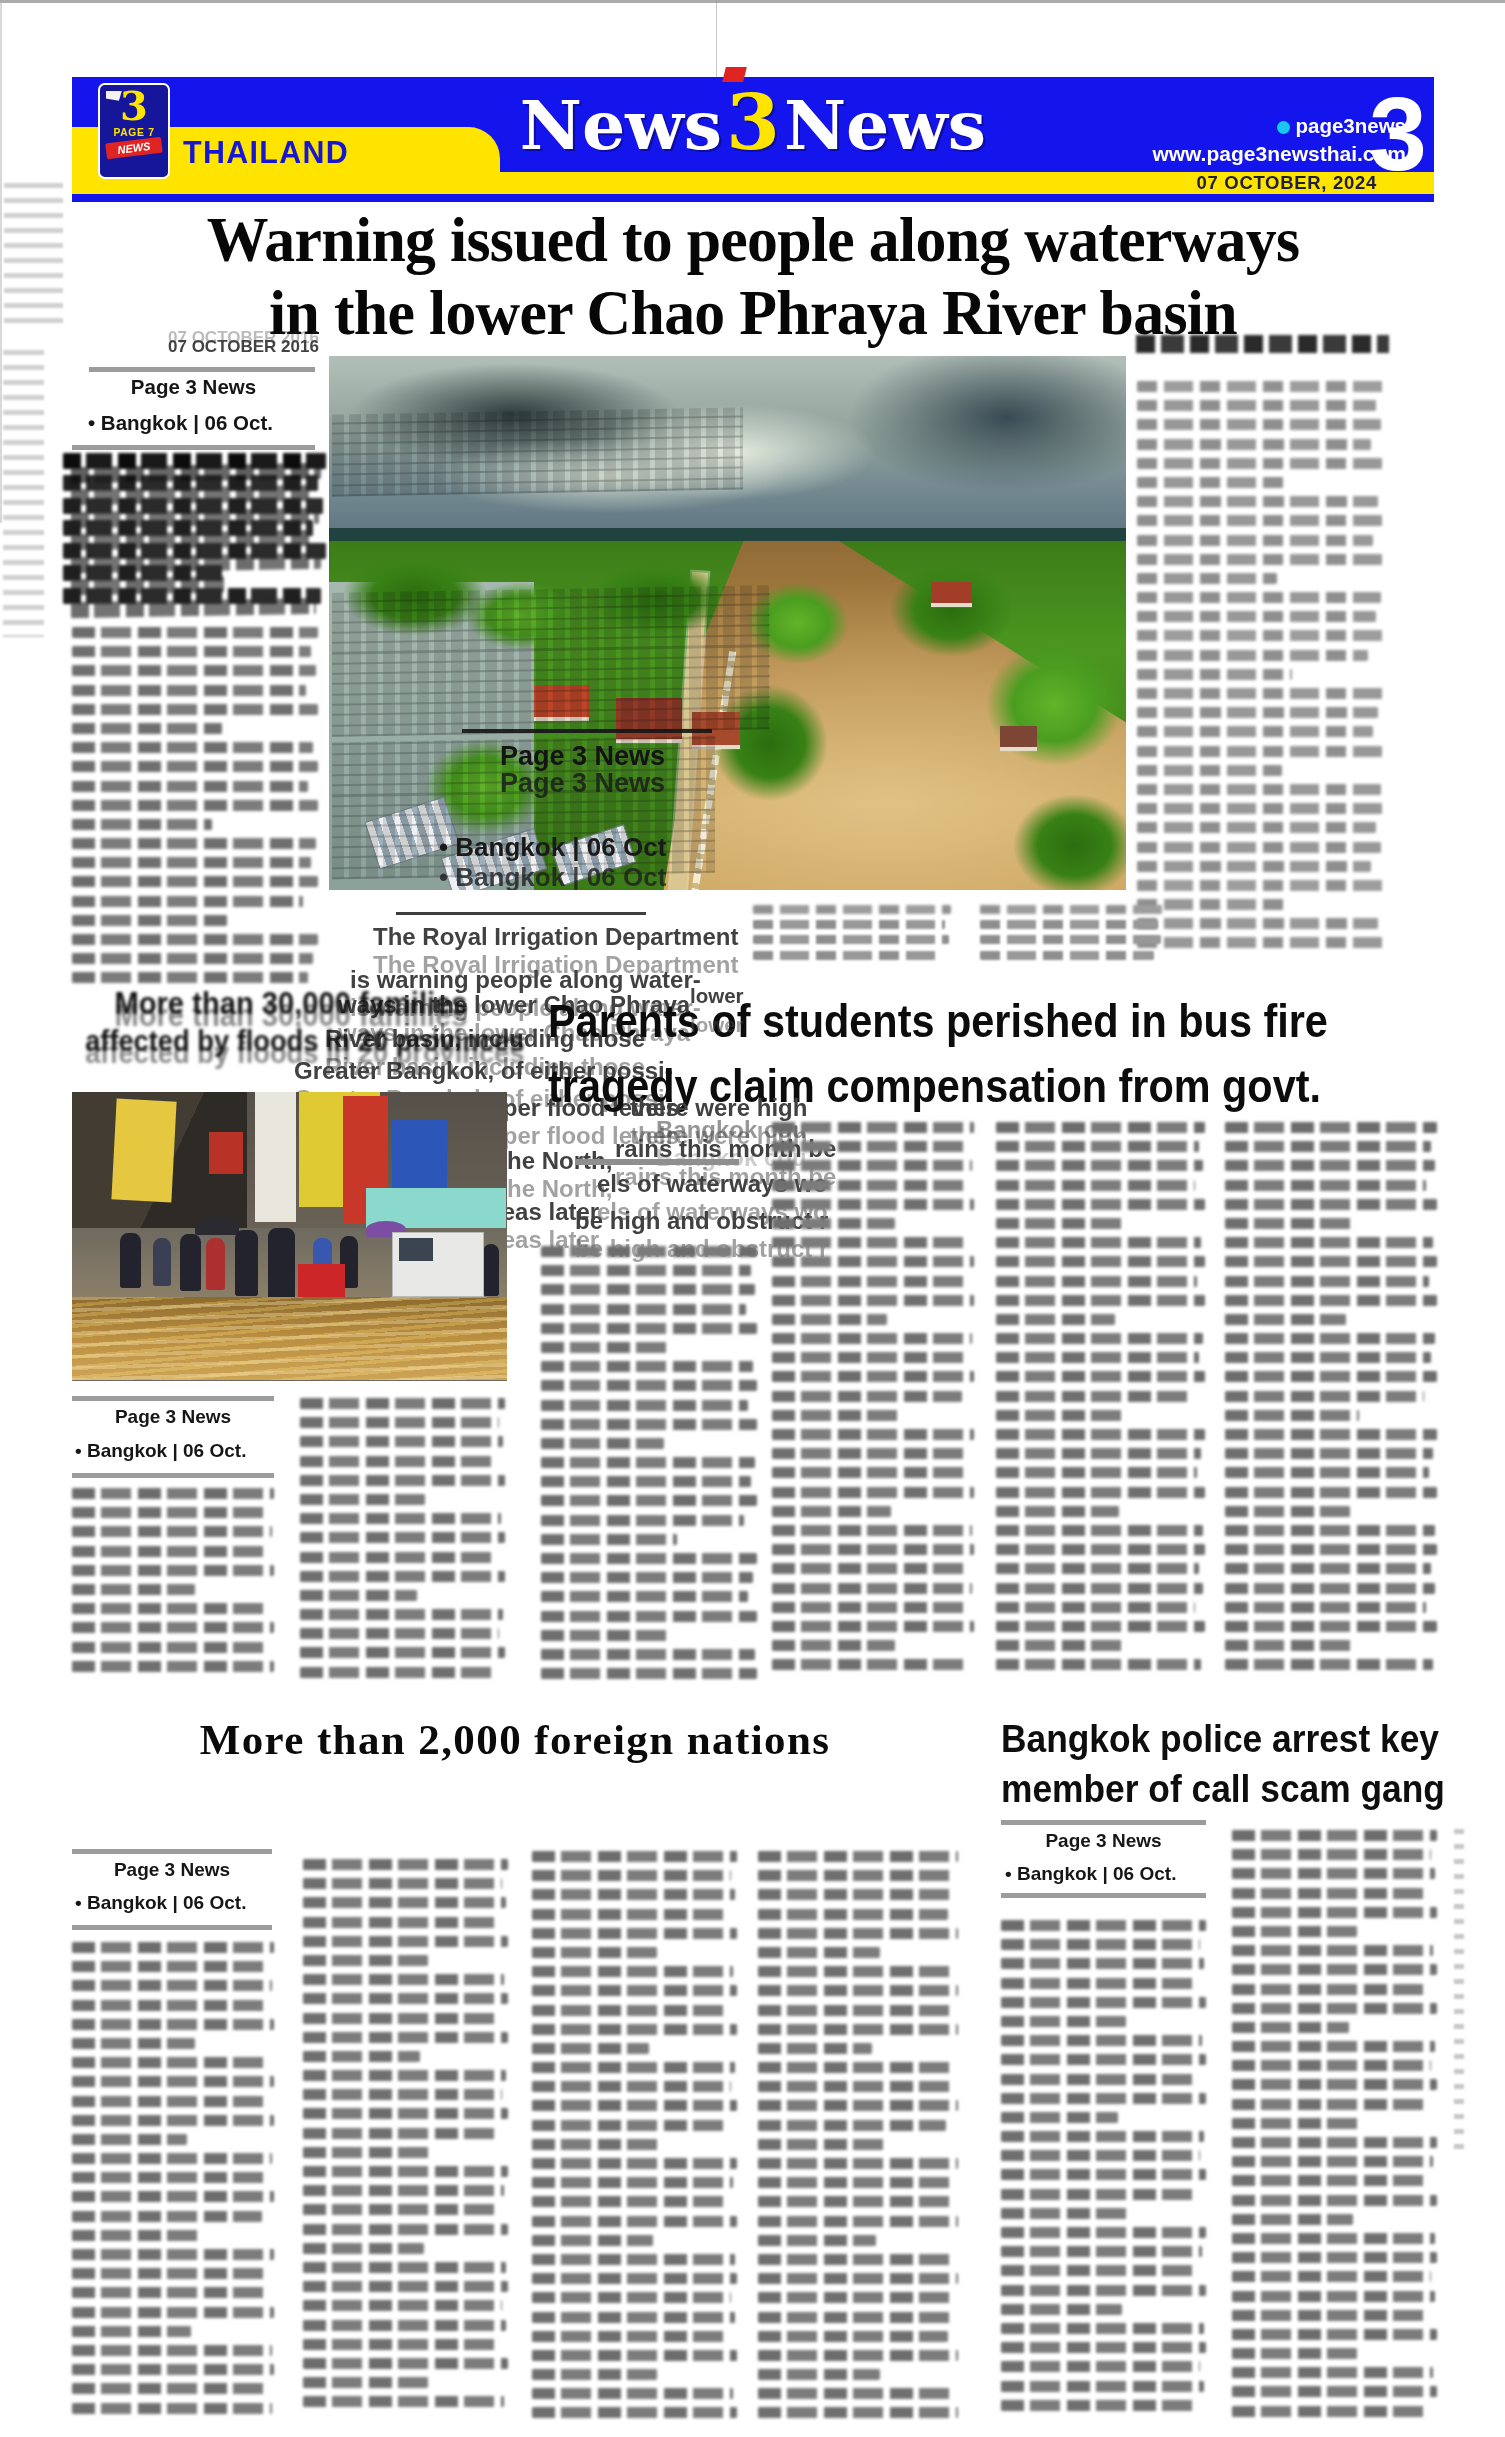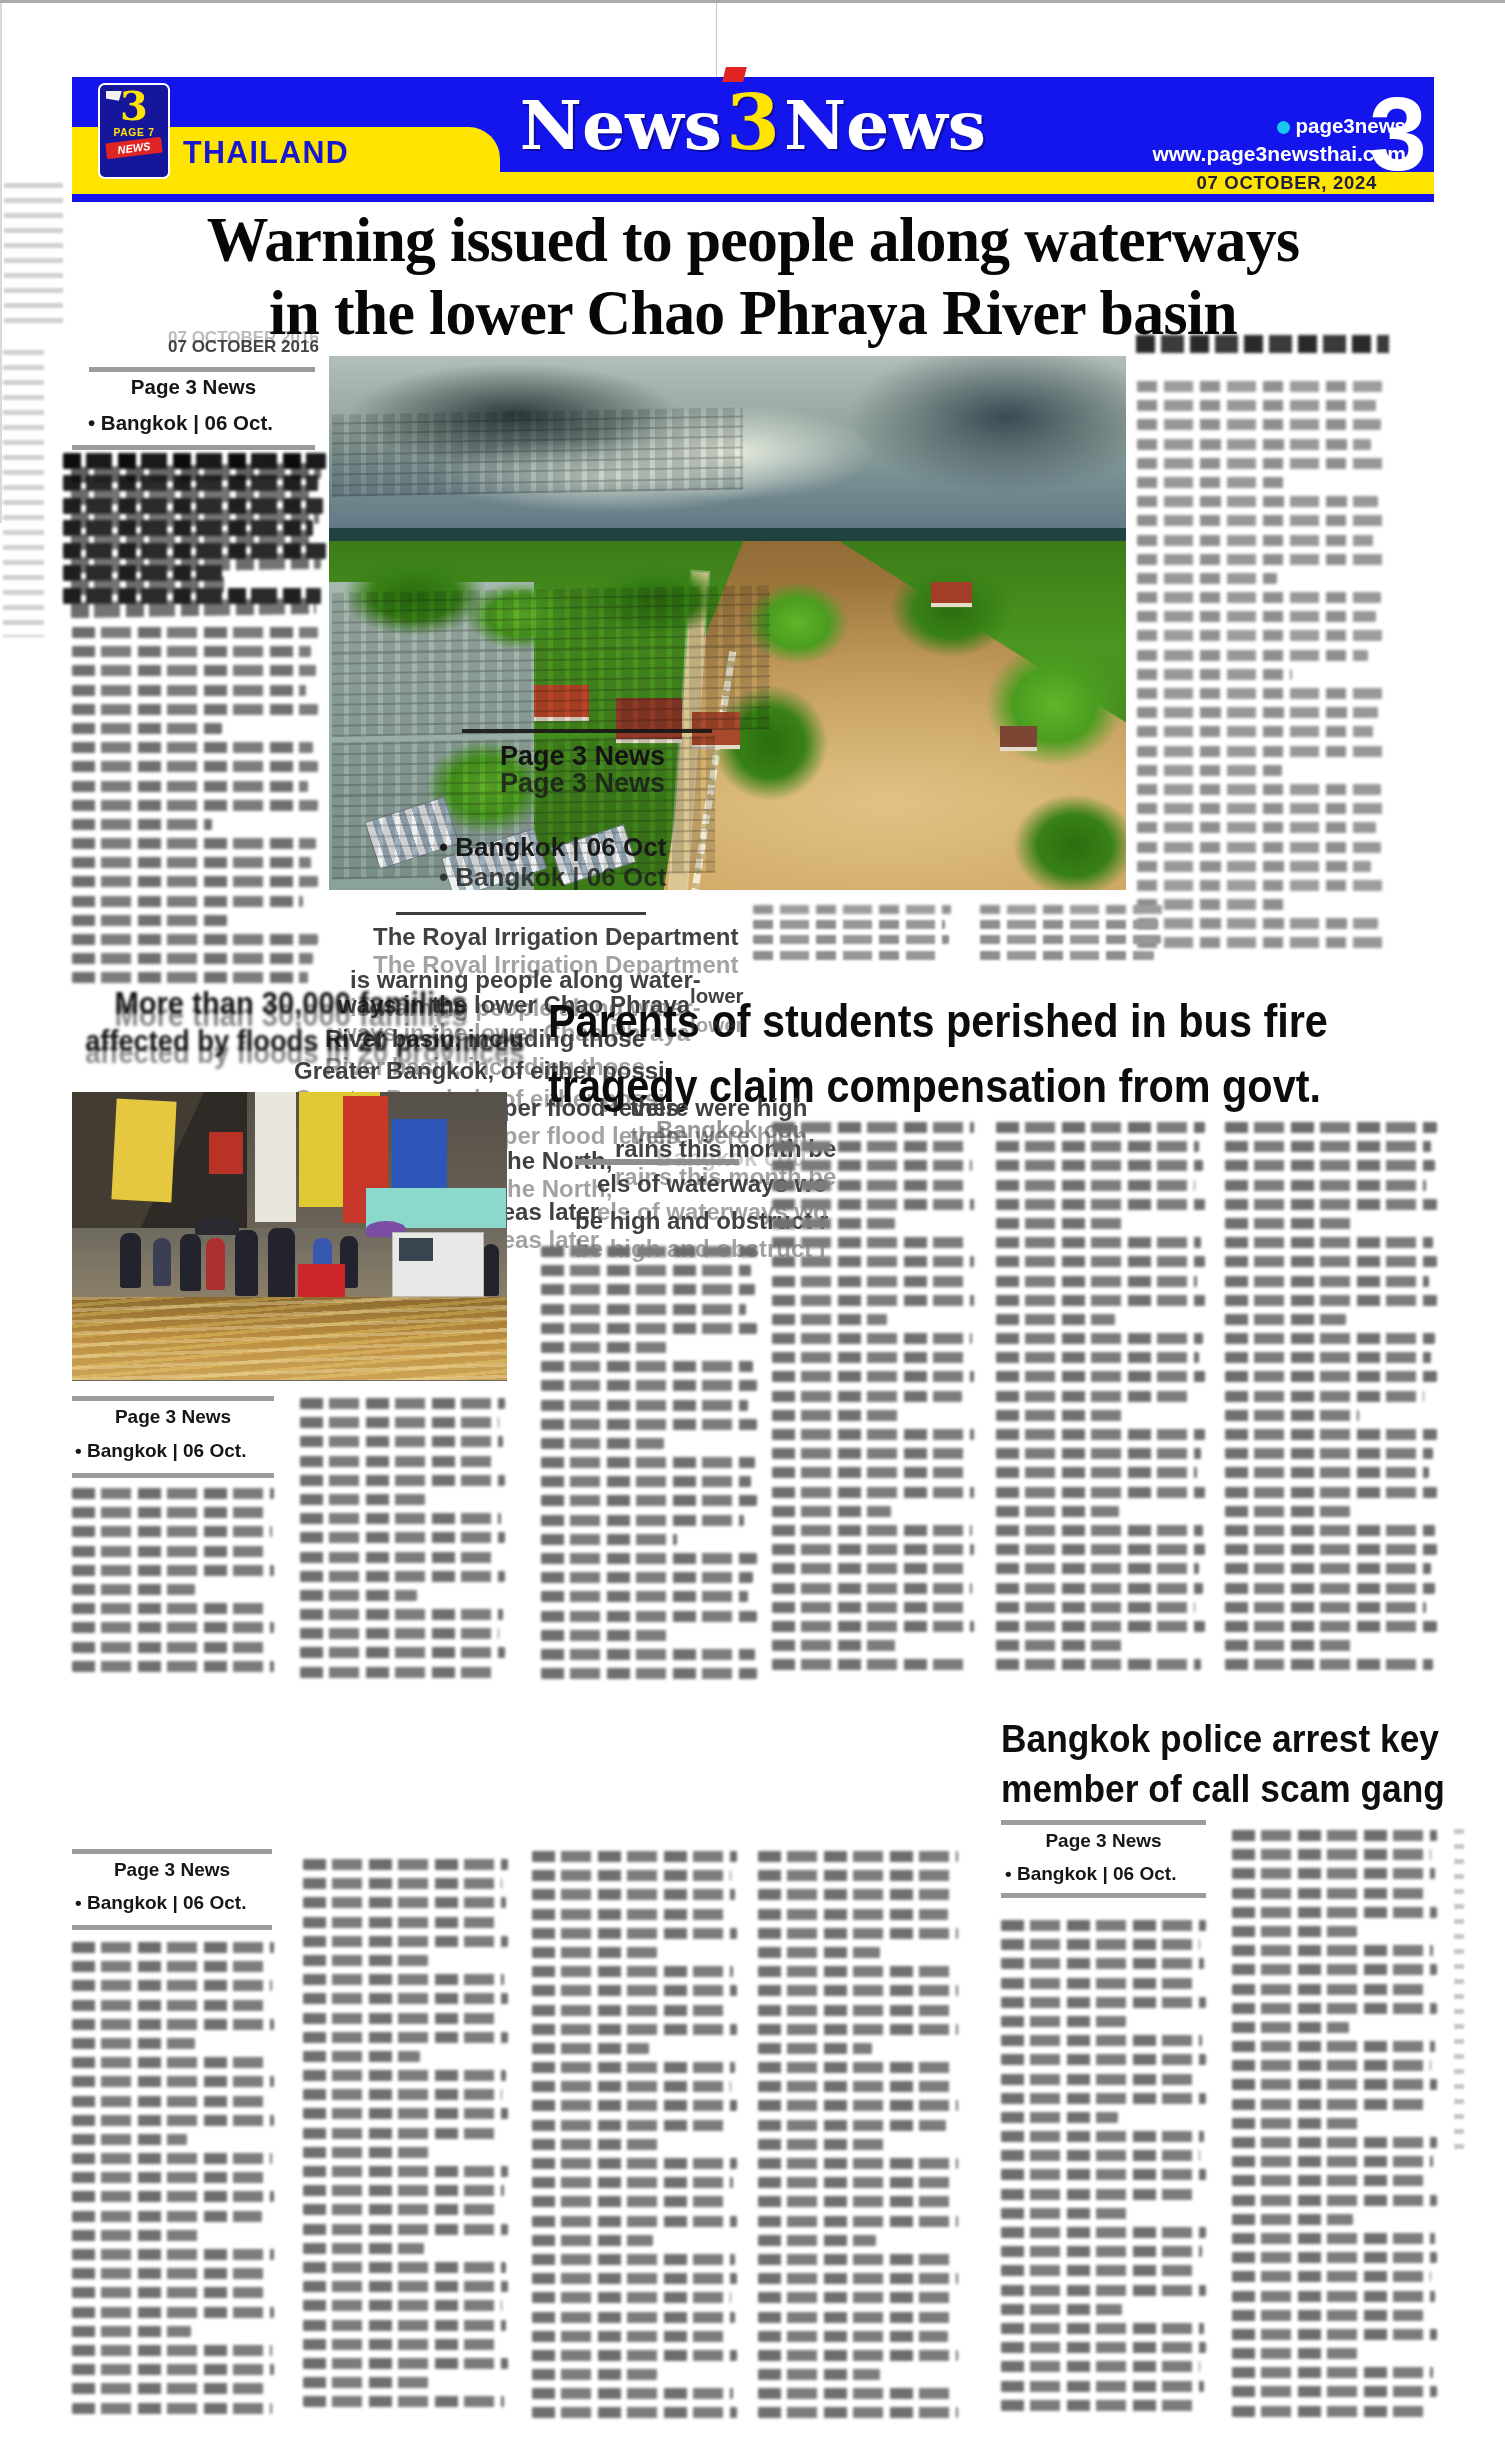--- a/index.html
+++ b/index.html
@@ -535,20 +535,21 @@
       <div class="bline" style="width: 99%;"></div>
       <div class="bline" style="width: 100%;"></div>
       <div class="bline" style="width: 97%;"></div>
       <div class="bline" style="width: 99%;"></div>
       <div class="bline" style="width: 95%;"></div>
       <div class="bline" style="width: 100%; filter: blur(1.6px) contrast(1.2);"></div>
       <div class="bline" style="width: 61%;"></div>
       <div class="bline" style="width: 98%;"></div>
     </div>
 
+  <div class="abs h4 h4a">More than 2,000 foreign nations</div>
 
   <div class="abs rule" style="left:72px;top:1849px;width:200px;"></div>
   <div class="abs byl sm" style="left:72px;top:1859px;width:200px;">Page 3 News</div>
   <div class="abs dl sm" style="left:75px;top:1892px;">• Bangkok | 06 Oct.</div>
   <div class="abs rule" style="left:72px;top:1925px;width:200px;"></div>
 
   <div class="abs" style="left:72px;top:1942px;width:202px;">
       <div class="bline" style="width: 100%; filter: blur(1.6px) contrast(1.2);"></div>
       <div class="bline" style="width: 97%;"></div>
       <div class="bline" style="width: 99%;"></div>

